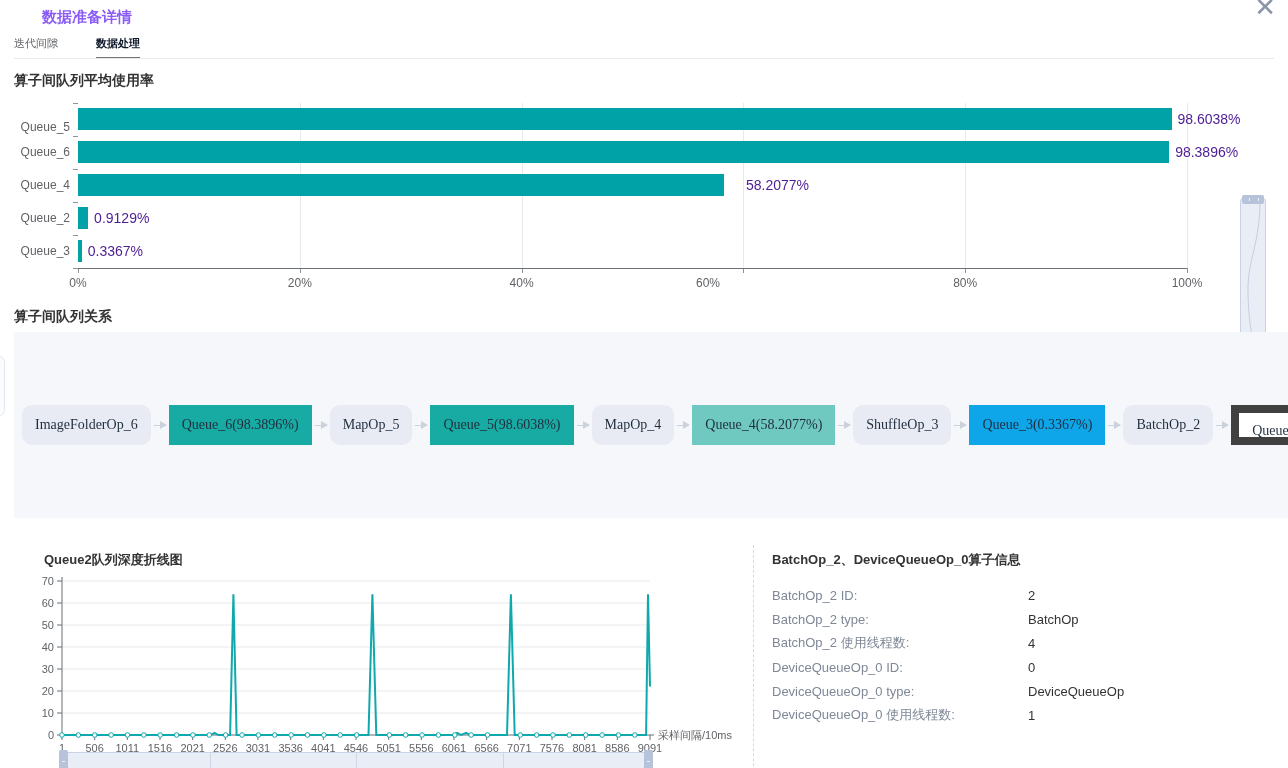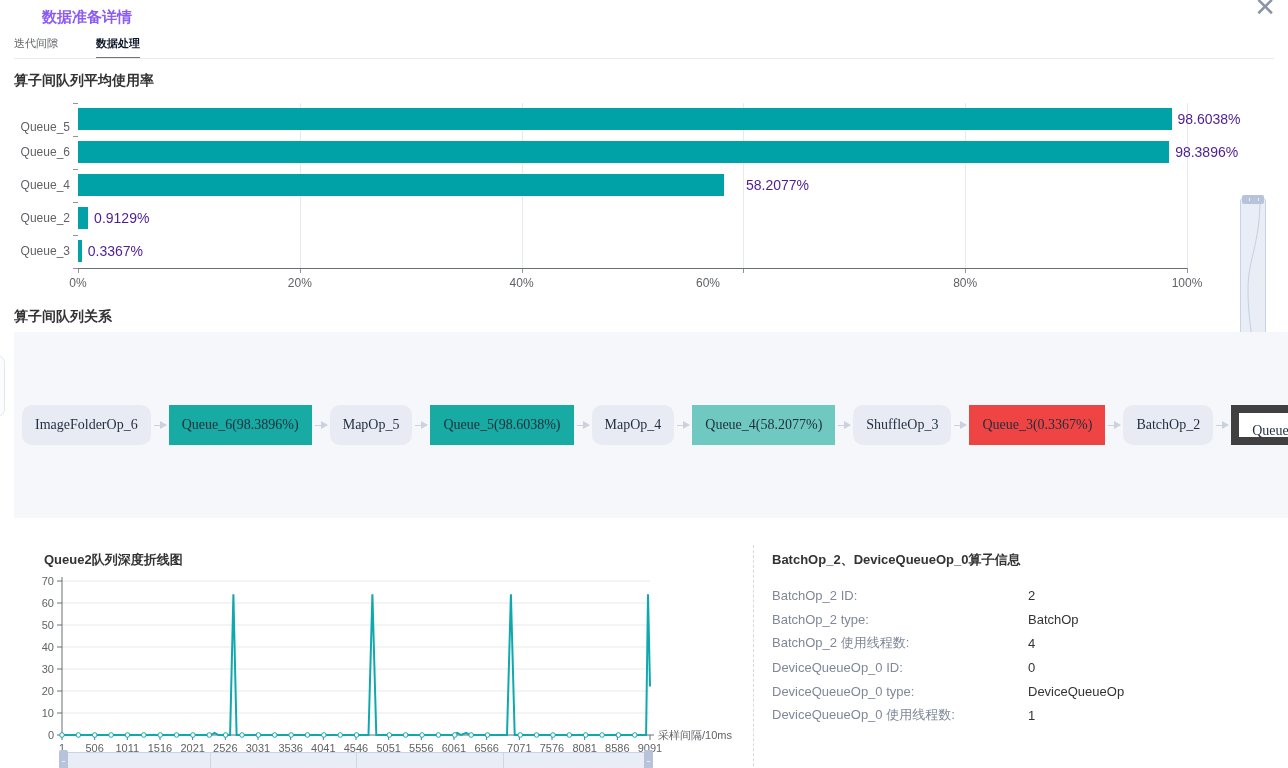--- a/index.html
+++ b/index.html
@@ -40,21 +40,21 @@
   .vslider .h-top { top:-4px; } .vslider .h-bottom { bottom:-4px; }
 
   
   #flow { position:absolute; left:14px; top:332px; width:1274px; height:186px; background:#f5f7fa; }
   #flow-track { position:absolute; left:8px; right:10px; top:72px; height:42px; display:flex; align-items:center; }
   .fnode { flex:0 0 auto; height:40px; line-height:40px; padding:0 13px; font-size:14px;
     font-family:"Liberation Serif","DejaVu Serif",serif; color:#1f2d3d; white-space:nowrap; cursor:pointer; }
   .fnode.op { background:#e8ebf4; border-radius:10px; }
   .fnode.queue-high { background:#18aba3; }
   .fnode.queue-mid { background:#6fc9c0; }
-  .fnode.queue-low { background:#ef4444; }
+  .fnode.queue-low { background:#0ea5e9; }
   .fnode.queue-selected { background:#fff; border:8px solid #404040; line-height:36px; }
   .farrow { flex:1 1 auto; min-width:12px; height:1px; background:#ccd2dc; position:relative; margin:0 3px; }
   .farrow::after { content:""; position:absolute; right:-1px; top:-3.5px; width:0; height:0;
     border-left:7px solid #ccd2dc; border-top:4px solid transparent; border-bottom:4px solid transparent; }
   .edge-node { position:absolute; left:-10px; top:355px; width:15px; height:62px;
     background:#fbfcfe; border:1px solid #e2e6f0; border-radius:8px; }
 
   
   #bottom { position:absolute; left:0; top:545px; width:1040px; height:248px; }
   #line-panel { position:absolute; left:32px; top:0; width:716px; }

